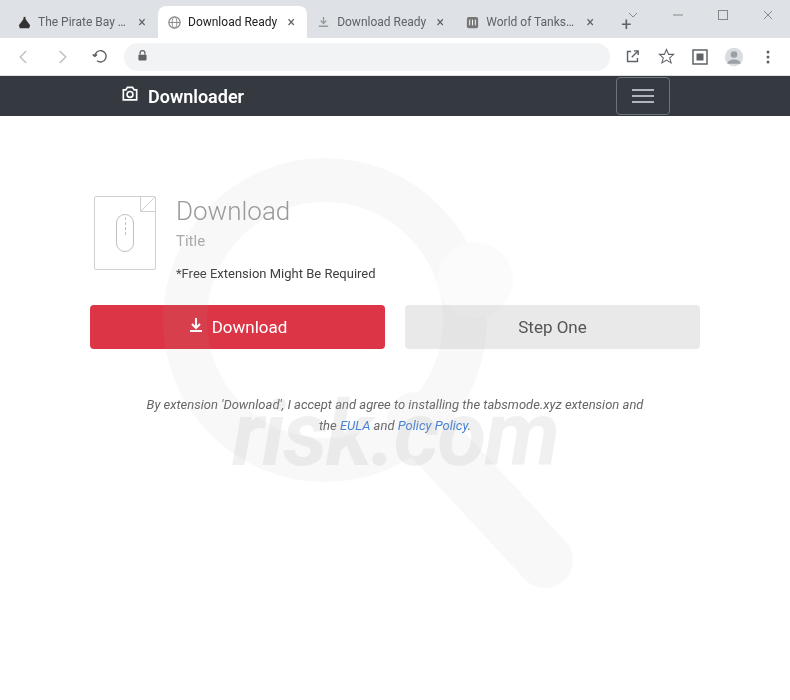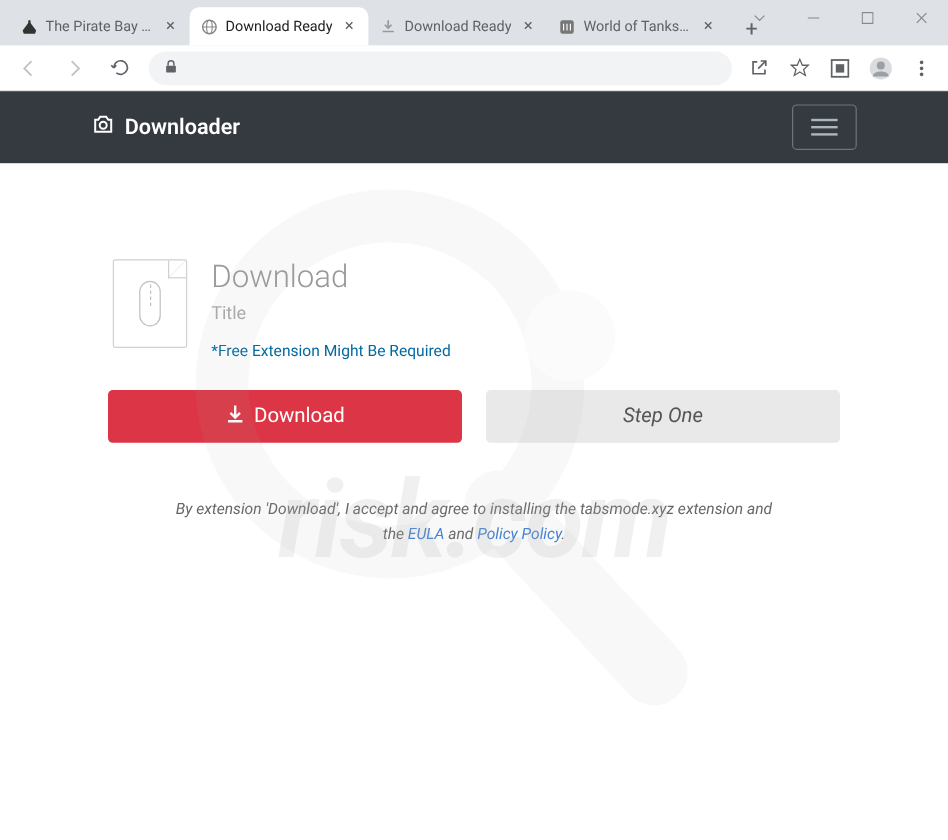--- a/index.html
+++ b/index.html
@@ -147,26 +147,26 @@
       width: 24px;
       height: 24px;
       display: flex;
       align-items: center;
       justify-content: center;
       color: #5f6368;
     }
     
     
     .page-header {
-      height: 60px;
+      height: 40px;
       background: #343a40;
       display: flex;
       align-items: center;
       justify-content: space-between;
-      padding: 0 76px;
+      padding: 0 120px;
     }
     .brand {
       display: flex;
       align-items: center;
       gap: 8px;
       color: #fff;
       font-size: 18px;
       font-weight: 600;
     }
     .hamburger {
@@ -241,21 +241,21 @@
       color: #999;
       margin-bottom: 6px;
     }
     .download-info .subtitle {
       font-size: 15px;
       color: #aaa;
       margin-bottom: 16px;
     }
     .download-info .note {
       font-size: 13px;
-      color: #0369a1;
+      color: #404040;
     }
     
     .button-row {
       display: flex;
       gap: 20px;
       margin-bottom: 46px;
     }
     .btn {
       flex: 1;
       height: 44px;
@@ -266,21 +266,20 @@
       font-size: 17px;
       gap: 8px;
     }
     .btn-primary {
       background: #dc3545;
       color: #fff;
     }
     .btn-secondary {
       background: #e9e9e9;
       color: #555;
-      font-style: italic;
     }
     
     .disclaimer {
       text-align: center;
       font-size: 13px;
       font-style: italic;
       color: #666;
       line-height: 1.6;
       padding: 0 50px;
     }

